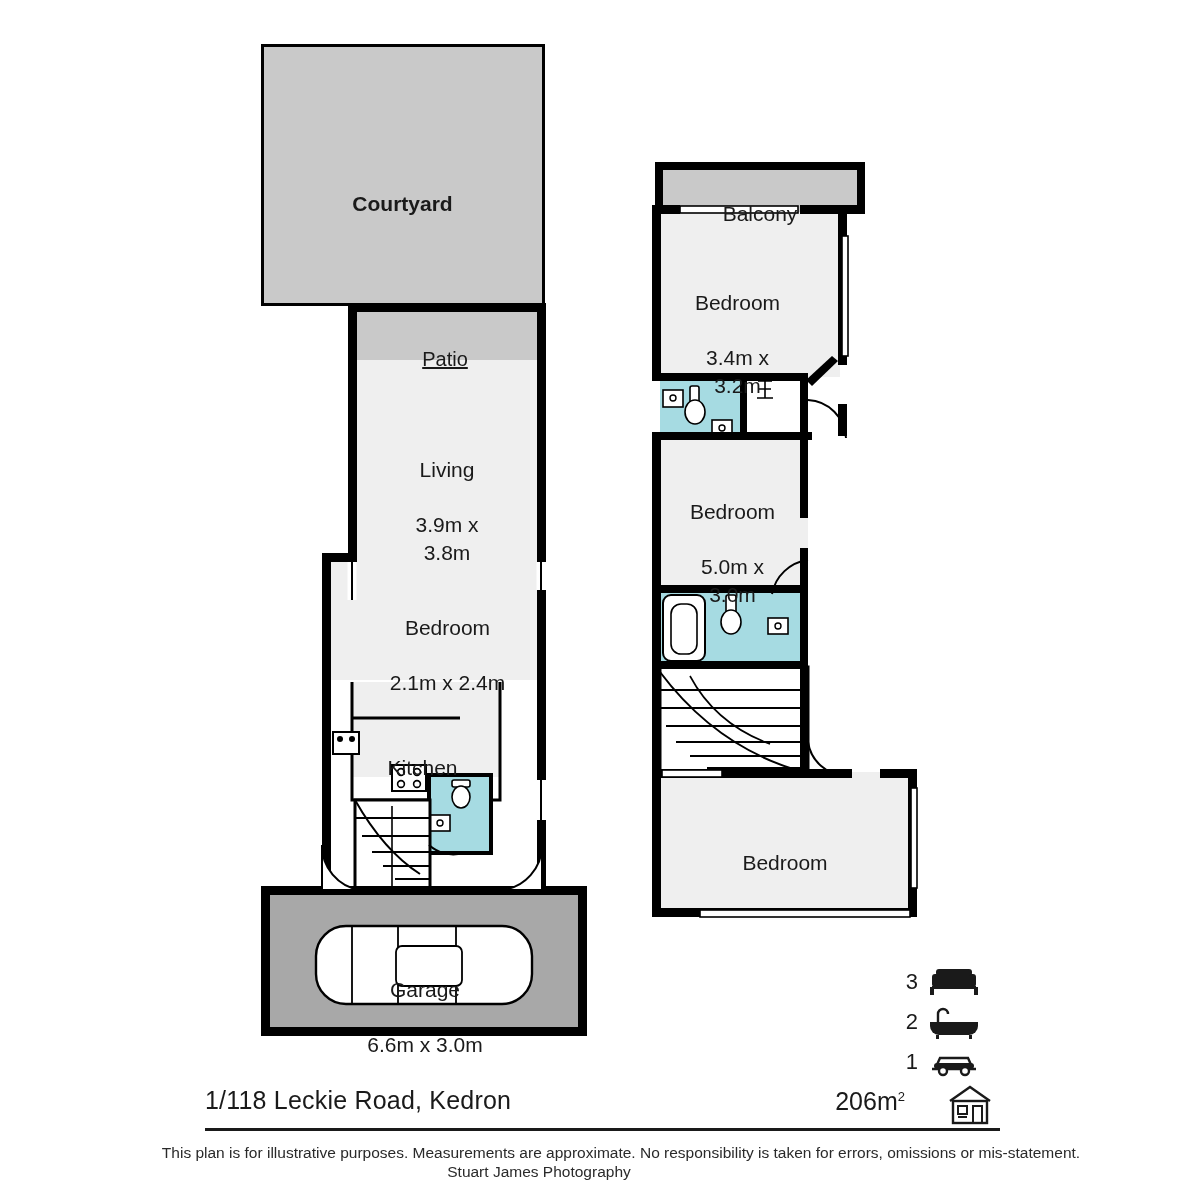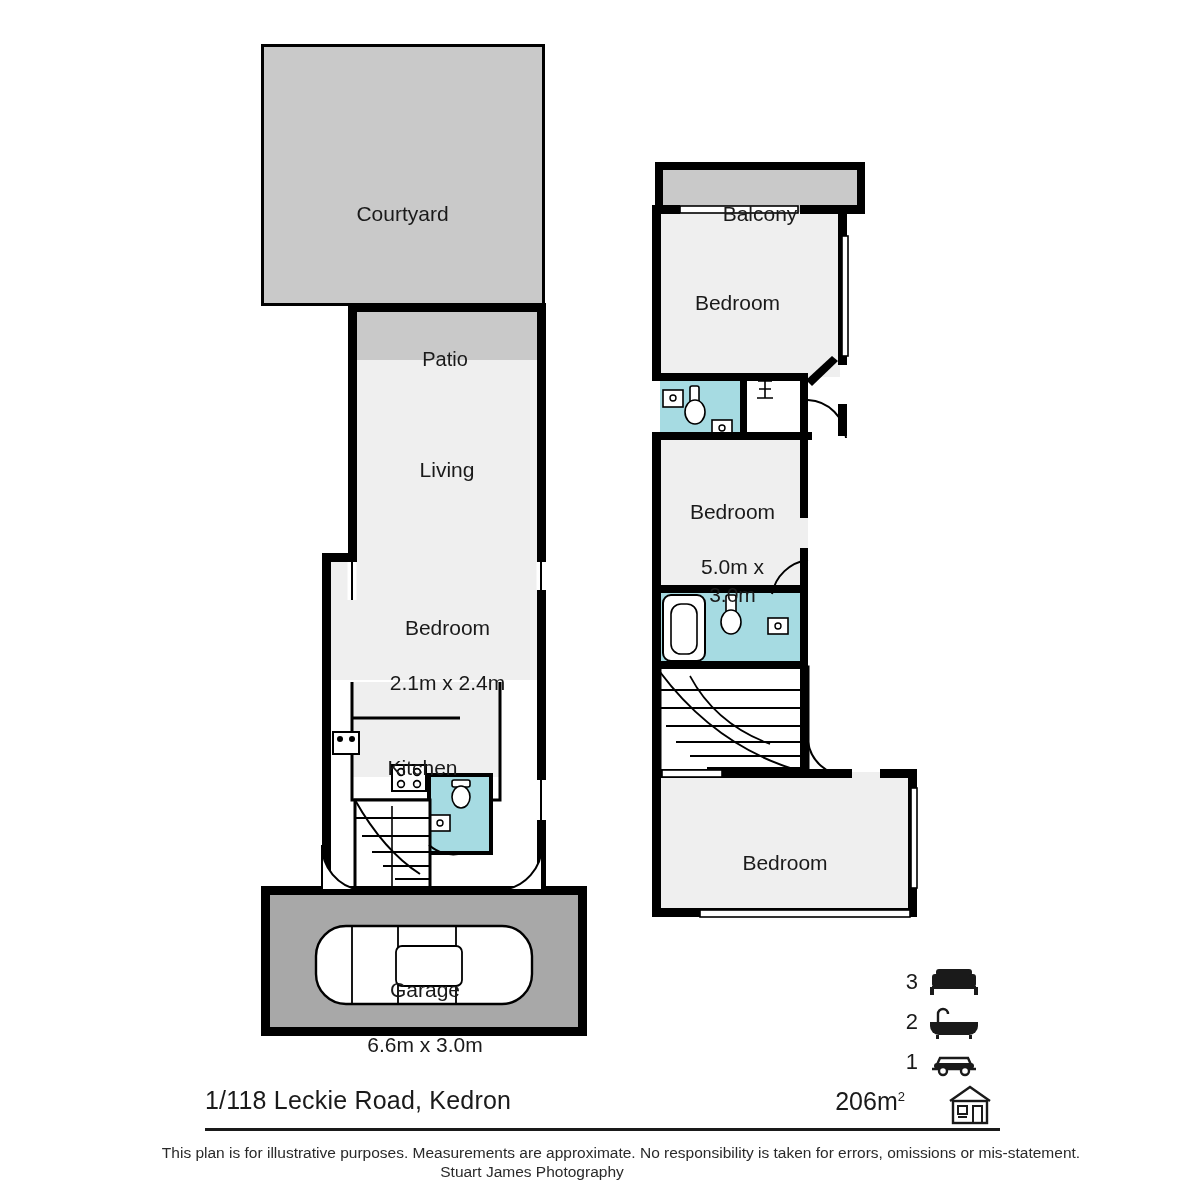--- a/index.html
+++ b/index.html
@@ -15,21 +15,21 @@
   .room-label{
     position:absolute;
     text-align:center;
     font-size:21px;
     line-height:1.32;
     color:#1a1a1a;
     white-space:pre-line;
   }
   .room-label .nm{display:block;}
   .room-label .dim{display:block;}
-  .small-label{font-size:20px;}
+  .small-label{font-size:20px;text-decoration:underline;}
   
   .title-row{
     position:absolute;left:205px;top:1086px;width:795px;height:34px;
   }
   .addr{
     position:absolute;left:0;top:0;
     font-size:25px;color:#1a1a1a;letter-spacing:.2px;text-align:right;
   }
   .area{
     position:absolute;right:95px;top:1px;
@@ -38,21 +38,21 @@
   .area sup{font-size:13px;vertical-align:super;}
   .rule{
     position:absolute;left:205px;top:1128px;width:795px;height:3px;background:#1a1a1a;
   }
   .disclaimer{
     position:absolute;left:0;top:1142px;width:1200px;text-align:center;
     font-size:15.5px;color:#2a2a2a;line-height:1.45;padding-left:21px;
   }
   .credit{
     position:absolute;left:0;top:1163px;width:1064px;text-align:center;
-    font-size:15.5px;color:#2a2a2a;
+    font-size:15.5px;color:#2a2a2a;padding-left:7px;
   }
   
   .legend{position:absolute;left:900px;top:955px;width:110px;height:150px;}
   .legend-row{position:absolute;display:flex;align-items:center;gap:8px;}
   .legend-num{font-size:22px;color:#1a1a1a;width:18px;text-align:right;}
   .legend-ico{width:56px;height:34px;display:block;}
 </style>
 </head>
 <body>
 
@@ -245,30 +245,32 @@
     <rect x="700" y="910" width="210" height="7" fill="#fff" stroke="#000" stroke-width="1.6"></rect>
   </g>
 
   <g fill="none" stroke="#000" stroke-width="2">
     <path d="M808 400 A40 40 0 0 1 846 438"></path>
     <path d="M808 560 A42 42 0 0 0 772 594"></path>
     <path d="M846 776 A40 40 0 0 1 808 742"></path>
   </g>
 </svg>
 
-<div class="room-label" style="left:300px;top:172px;width:205px;">
+<div class="room-label" style="left:300px;top:162px;width:205px;font-weight:bold;">
   <span class="nm">Courtyard</span>
 </div>
 
 <div class="room-label small-label" style="left:375px;top:320px;width:140px;">
   <span class="nm">Patio</span>
 </div>
 
 <div class="room-label" style="left:372px;top:428px;width:150px;">
   <span class="nm">Living</span>
+  <span class="dim">3.9m x
+3.8m</span>
 </div>
 
 <div class="room-label" style="left:340px;top:586px;width:215px;">
   <span class="nm">Bedroom</span>
   <span class="dim">2.1m x 2.4m</span>
 </div>
 
 <div class="room-label" style="left:345px;top:726px;width:155px;">
   <span class="nm">Kitchen</span>
 </div>
@@ -277,20 +279,22 @@
   <span class="nm">Garage</span>
   <span class="dim">6.6m x 3.0m</span>
 </div>
 
 <div class="room-label" style="left:665px;top:172px;width:190px;">
   <span class="nm">Balcony</span>
 </div>
 
 <div class="room-label" style="left:660px;top:261px;width:155px;">
   <span class="nm">Bedroom</span>
+  <span class="dim">3.4m x
+3.2m</span>
 </div>
 
 <div class="room-label" style="left:655px;top:470px;width:155px;">
   <span class="nm">Bedroom</span>
   <span class="dim">5.0m x
 3.0m</span>
 </div>
 
 <div class="room-label" style="left:665px;top:821px;width:240px;">
   <span class="nm">Bedroom</span>

